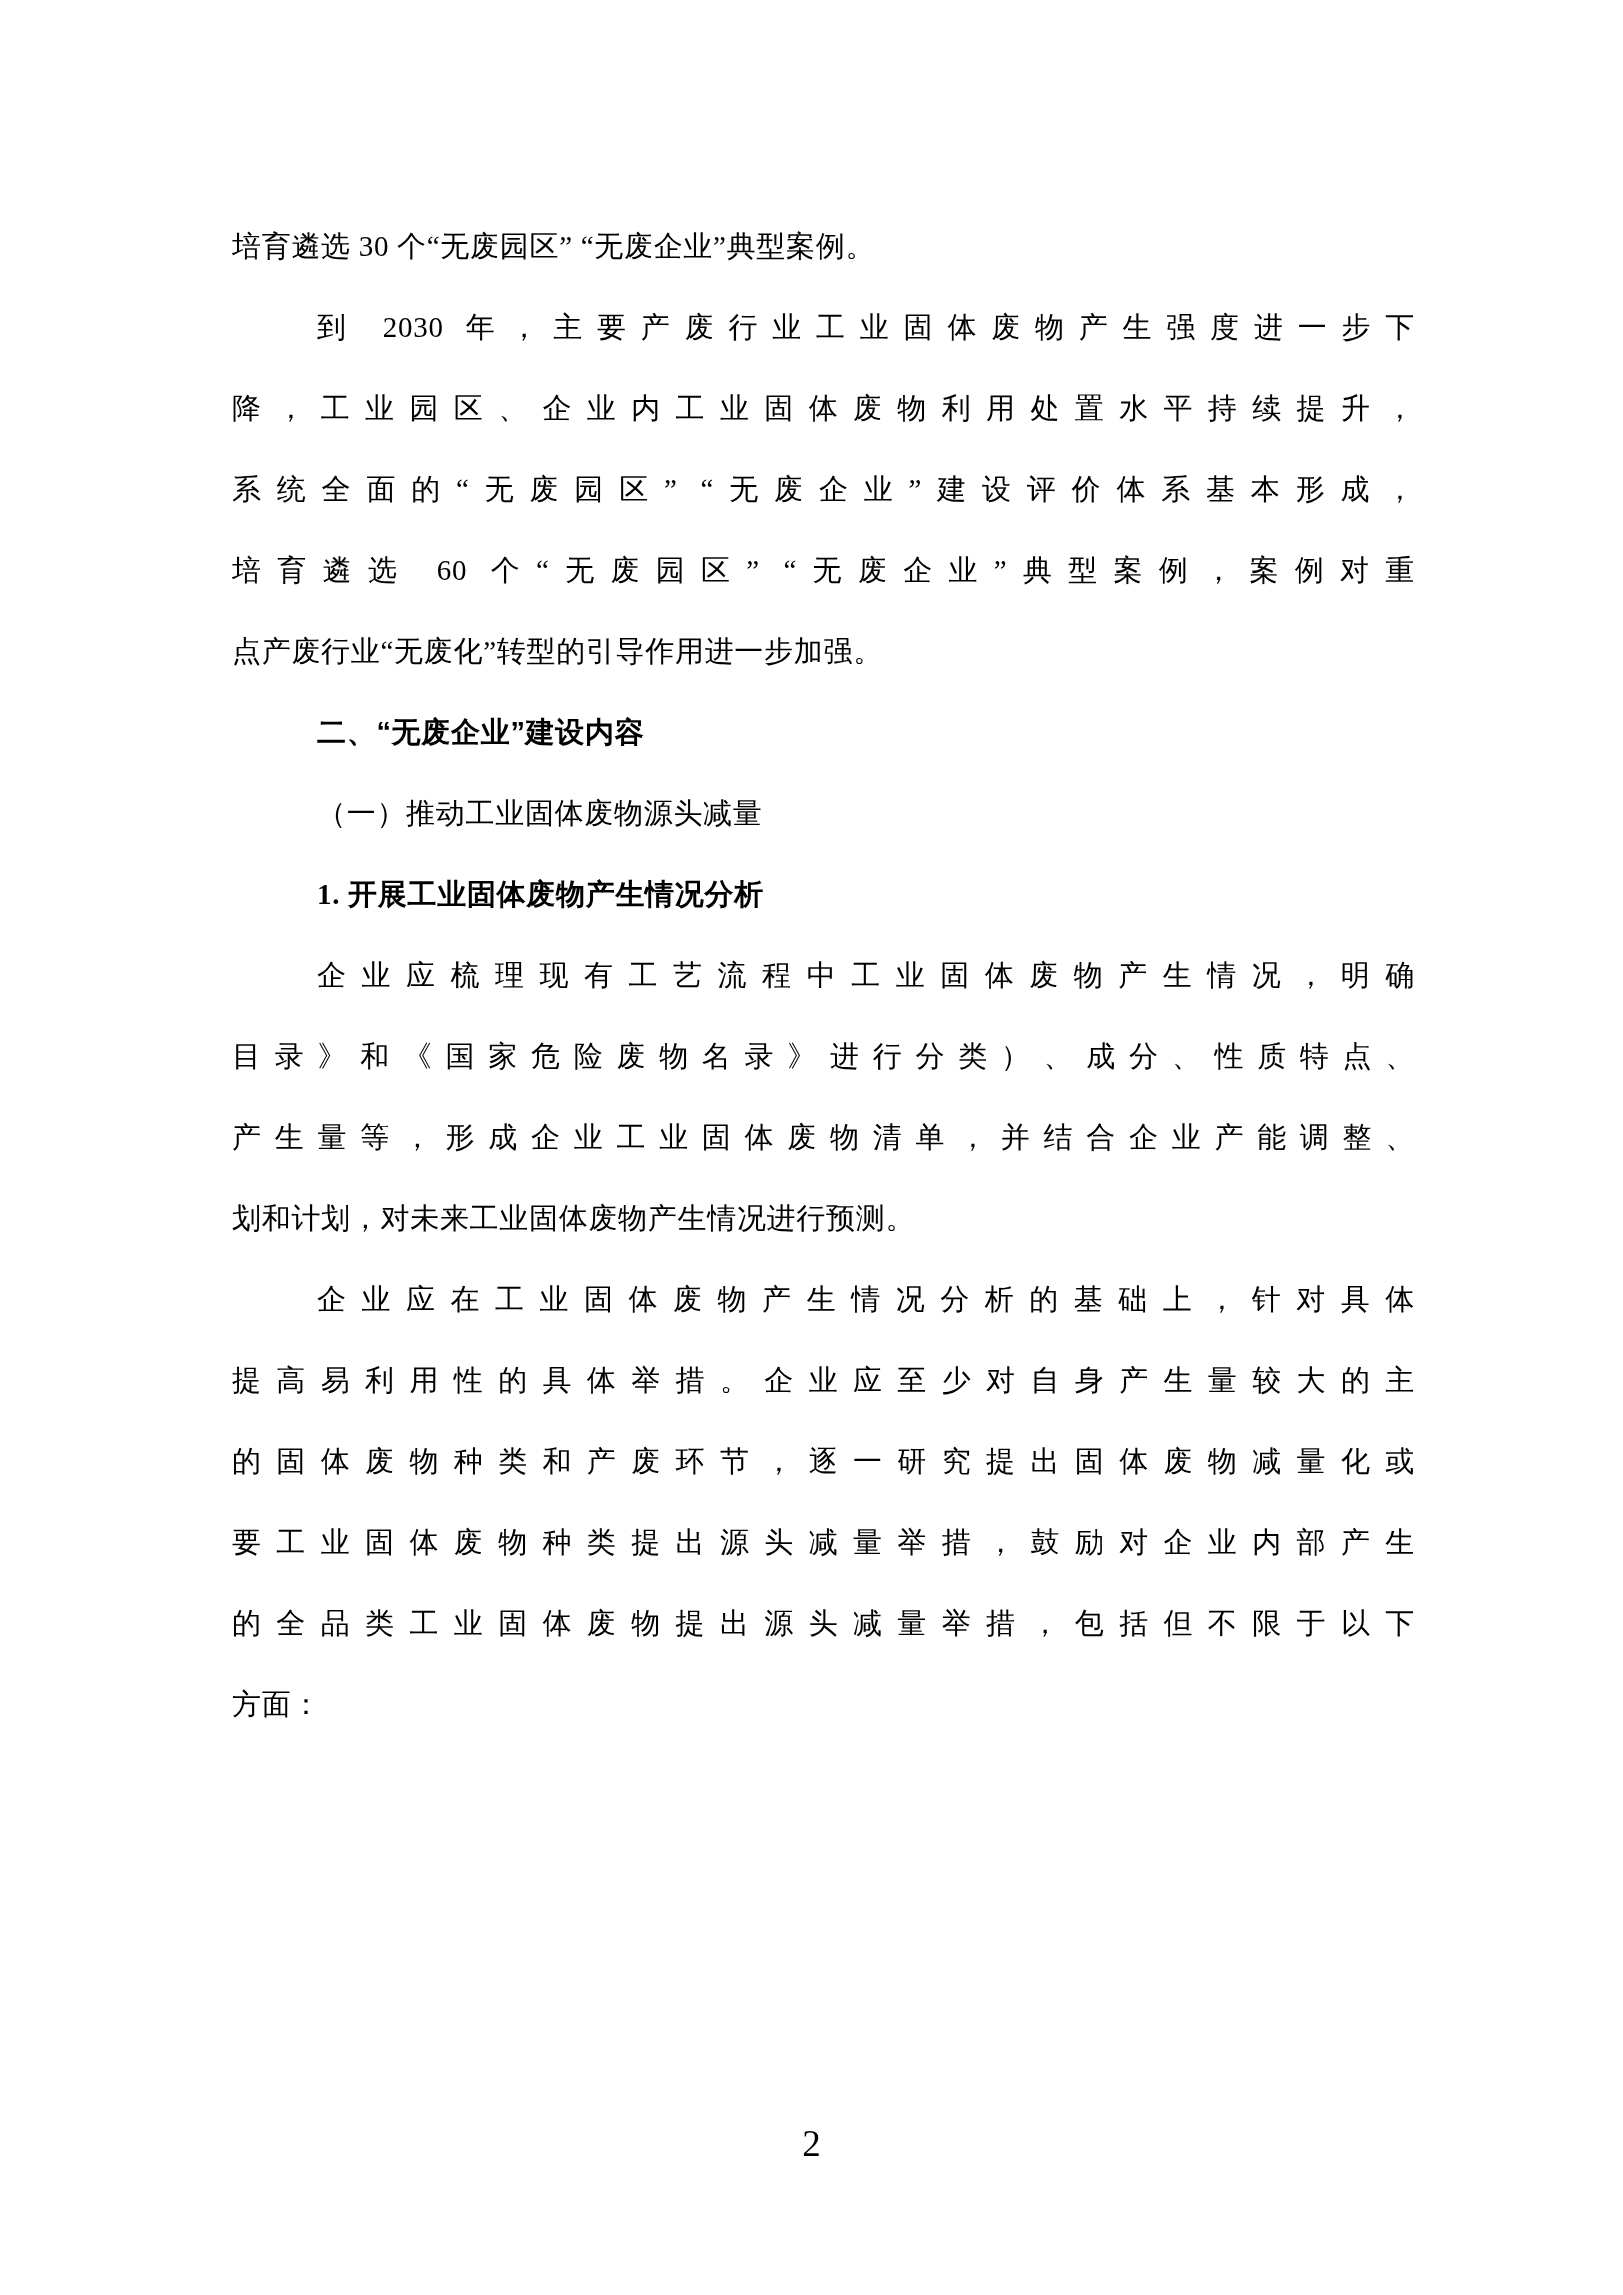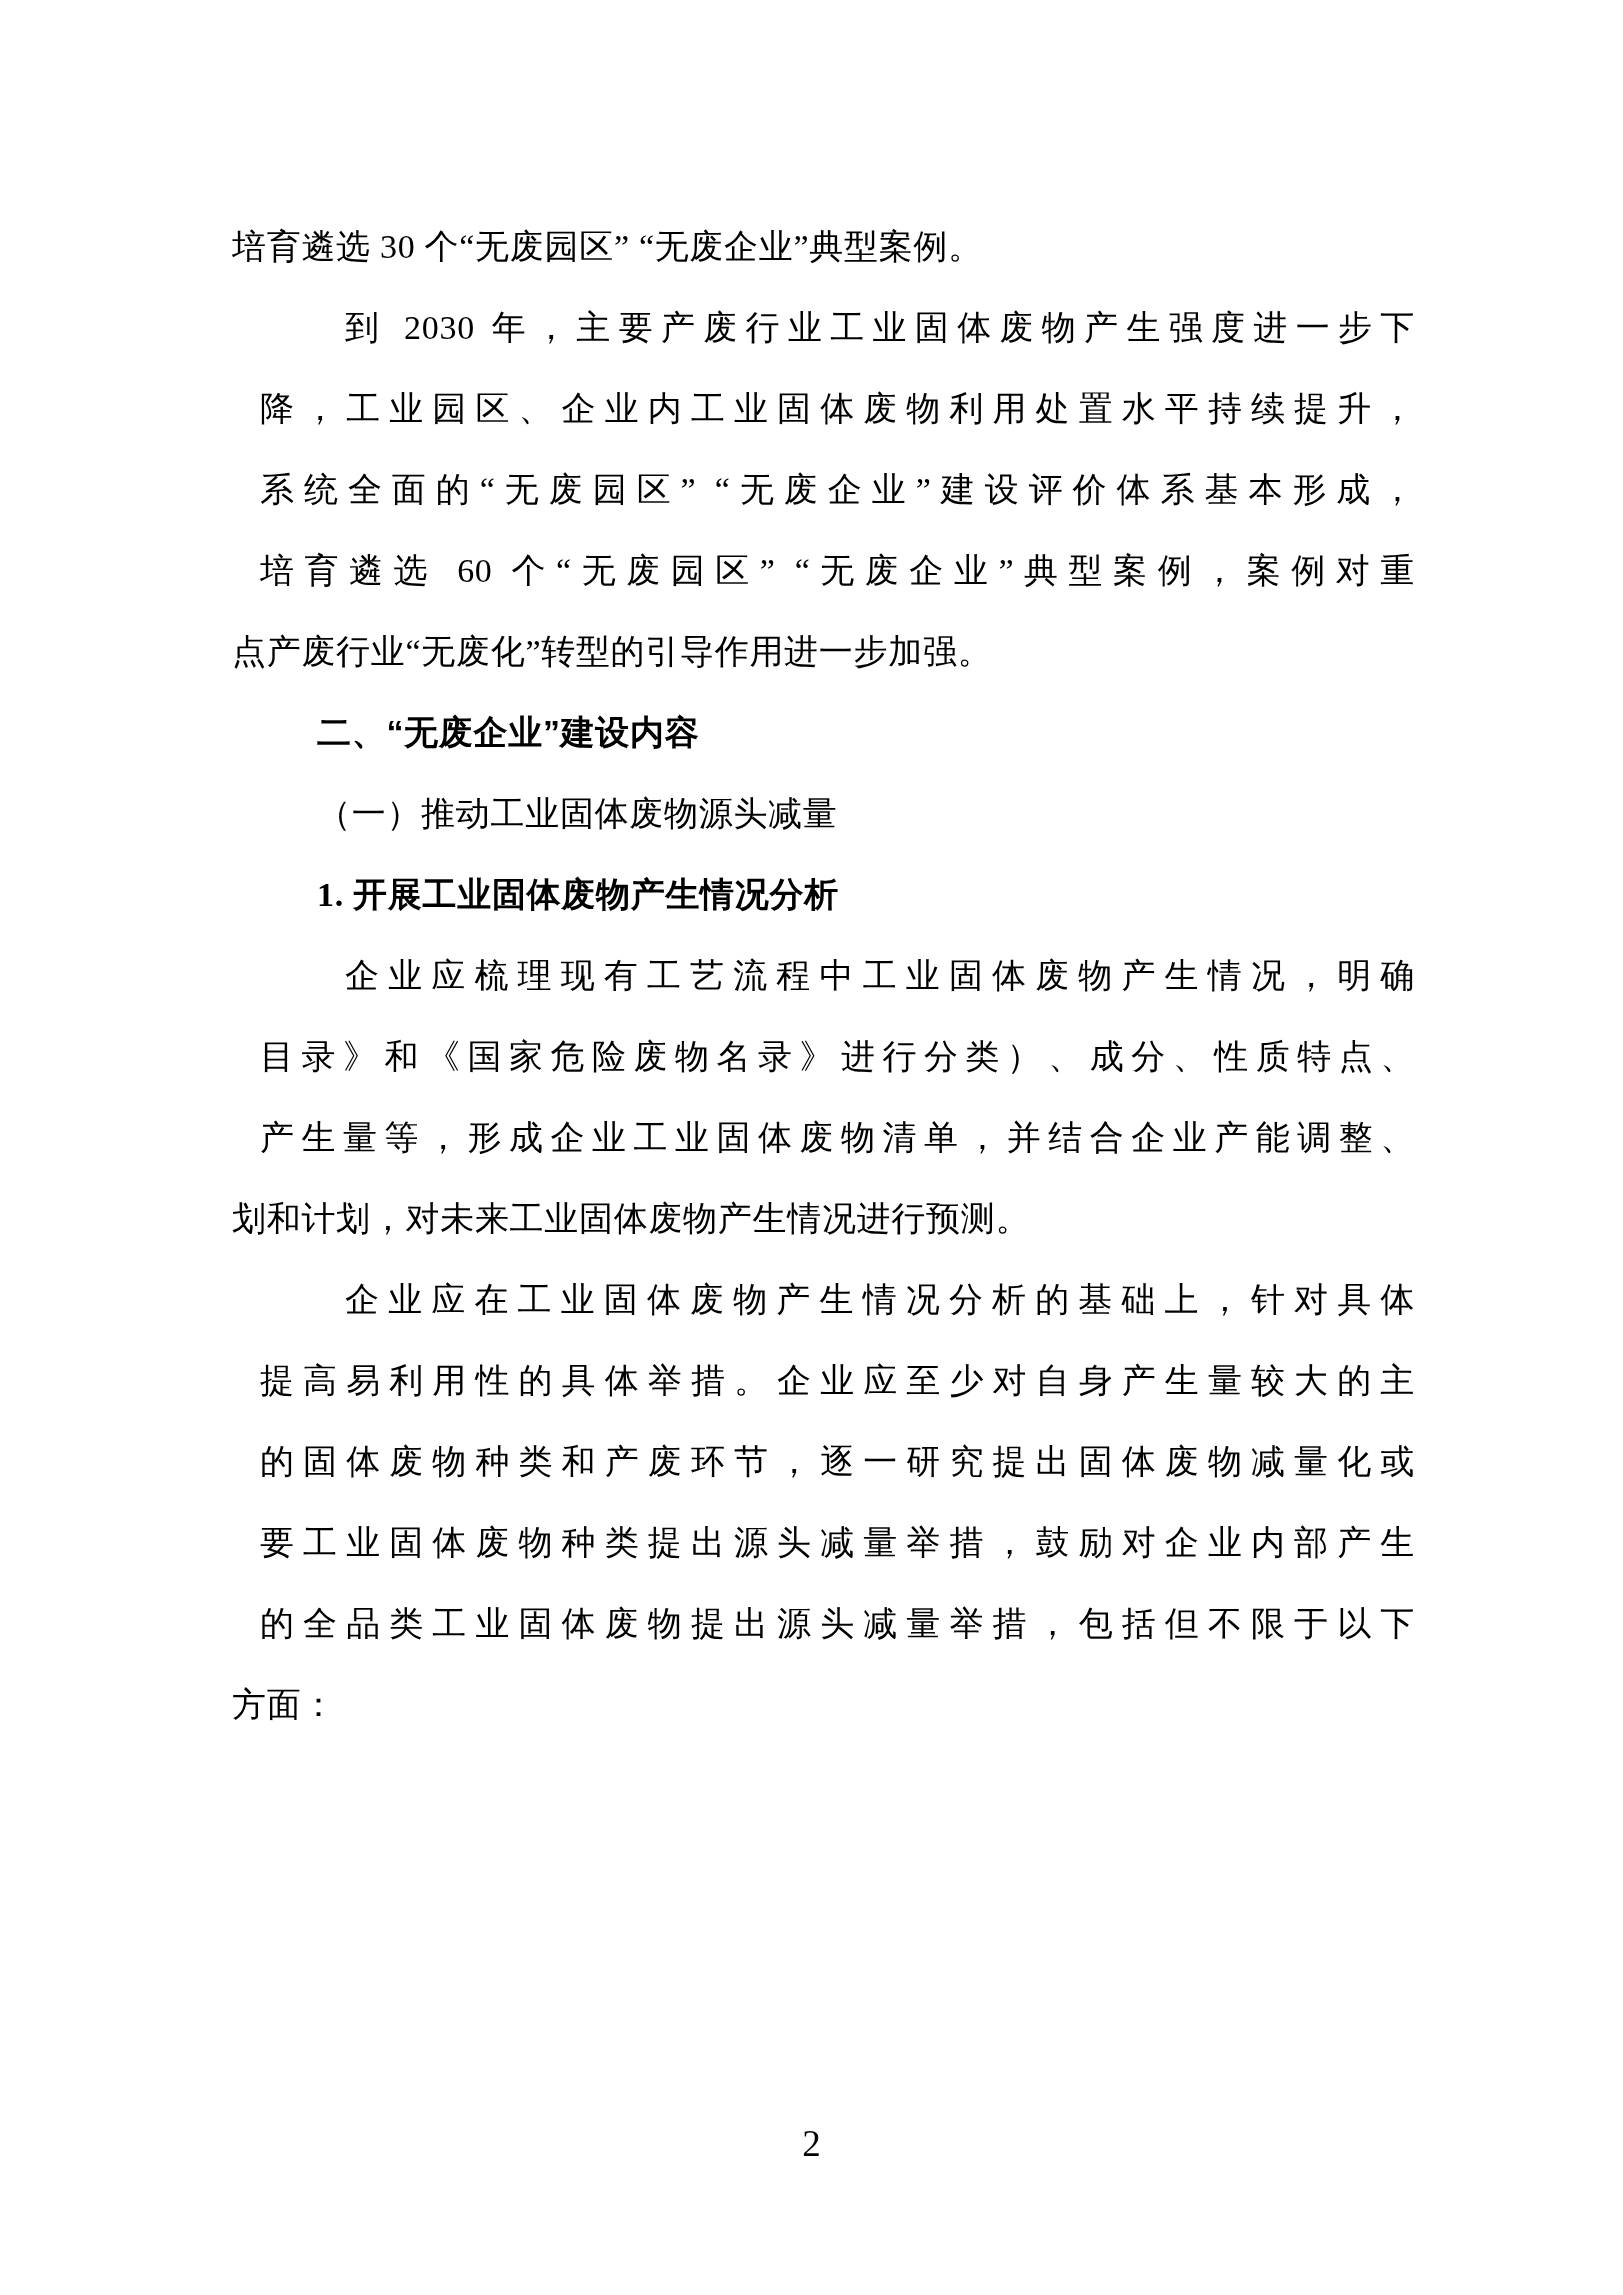--- a/index.html
+++ b/index.html
@@ -16,32 +16,31 @@
     font-family: "Liberation Serif", "DejaVu Serif", serif;
     overflow: hidden;
   }
   .text-block {
     position: absolute;
     left: 232px;
     top: 206px;
     width: 1183px;
   }
   .ln {
-    font-size: 34px;
+    font-size: 29px;
     line-height: 81px;
     height: 81px;
     text-align: left;
     letter-spacing: 0.7px;
   }
   
   .fill {
     text-align: justify;
     text-align-last: justify;
     text-justify: inter-character;
-    margin-left: 28px;
   }
   
   .indent {
     text-indent: 85px;
   }
   
   .h-hei {
     font-weight: bold;
     font-family: "Liberation Sans", "DejaVu Sans", sans-serif;
   }

